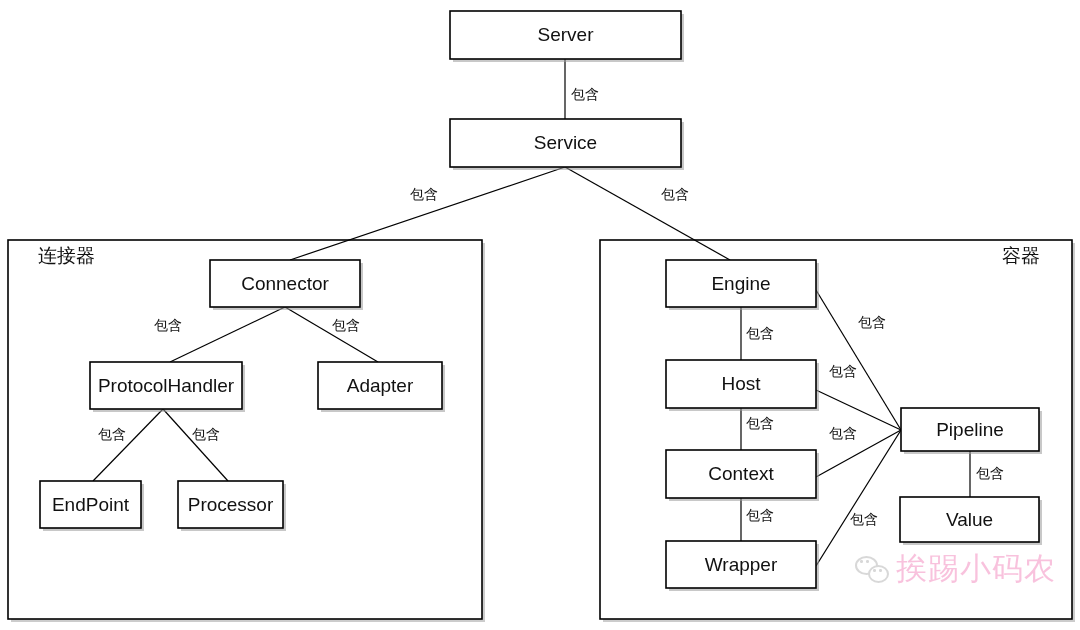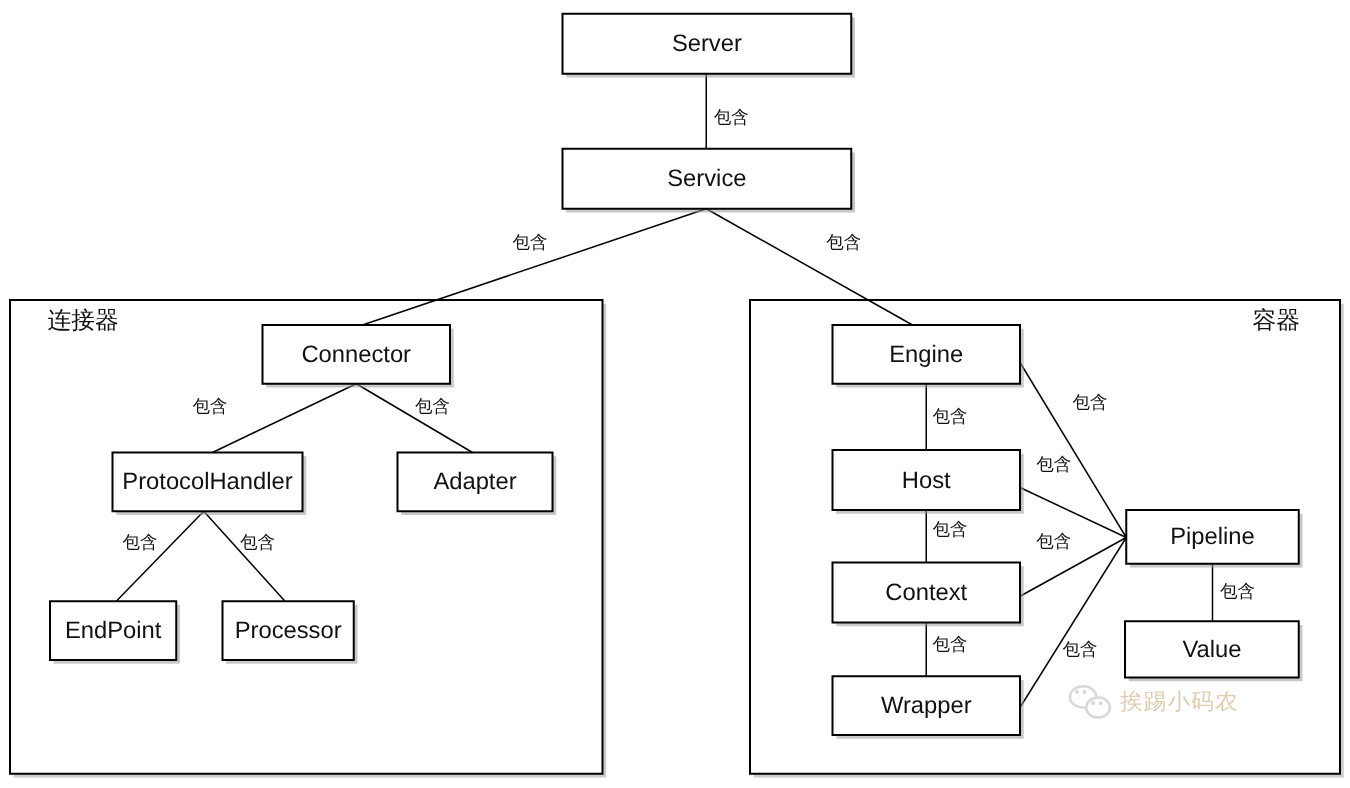--- a/index.html
+++ b/index.html
@@ -72,22 +72,22 @@
   .watermark {
     position: absolute;
     display: flex;
     align-items: center;
     gap: 7px;
     opacity: 0.33;
     user-select: none;
   }
   .watermark .wm-text {
     font-family: "DejaVu Sans", "Liberation Sans", sans-serif;
-    font-size: 18px;
-    color: #a16207;
+    font-size: 31px;
+    color: #ec4899;
     letter-spacing: 1px;
     white-space: nowrap;
   }
   .wm-logo {
     width: 34px;
     height: 26px;
     position: relative;
     flex: 0 0 auto;
   }
   .wm-logo .bub {

